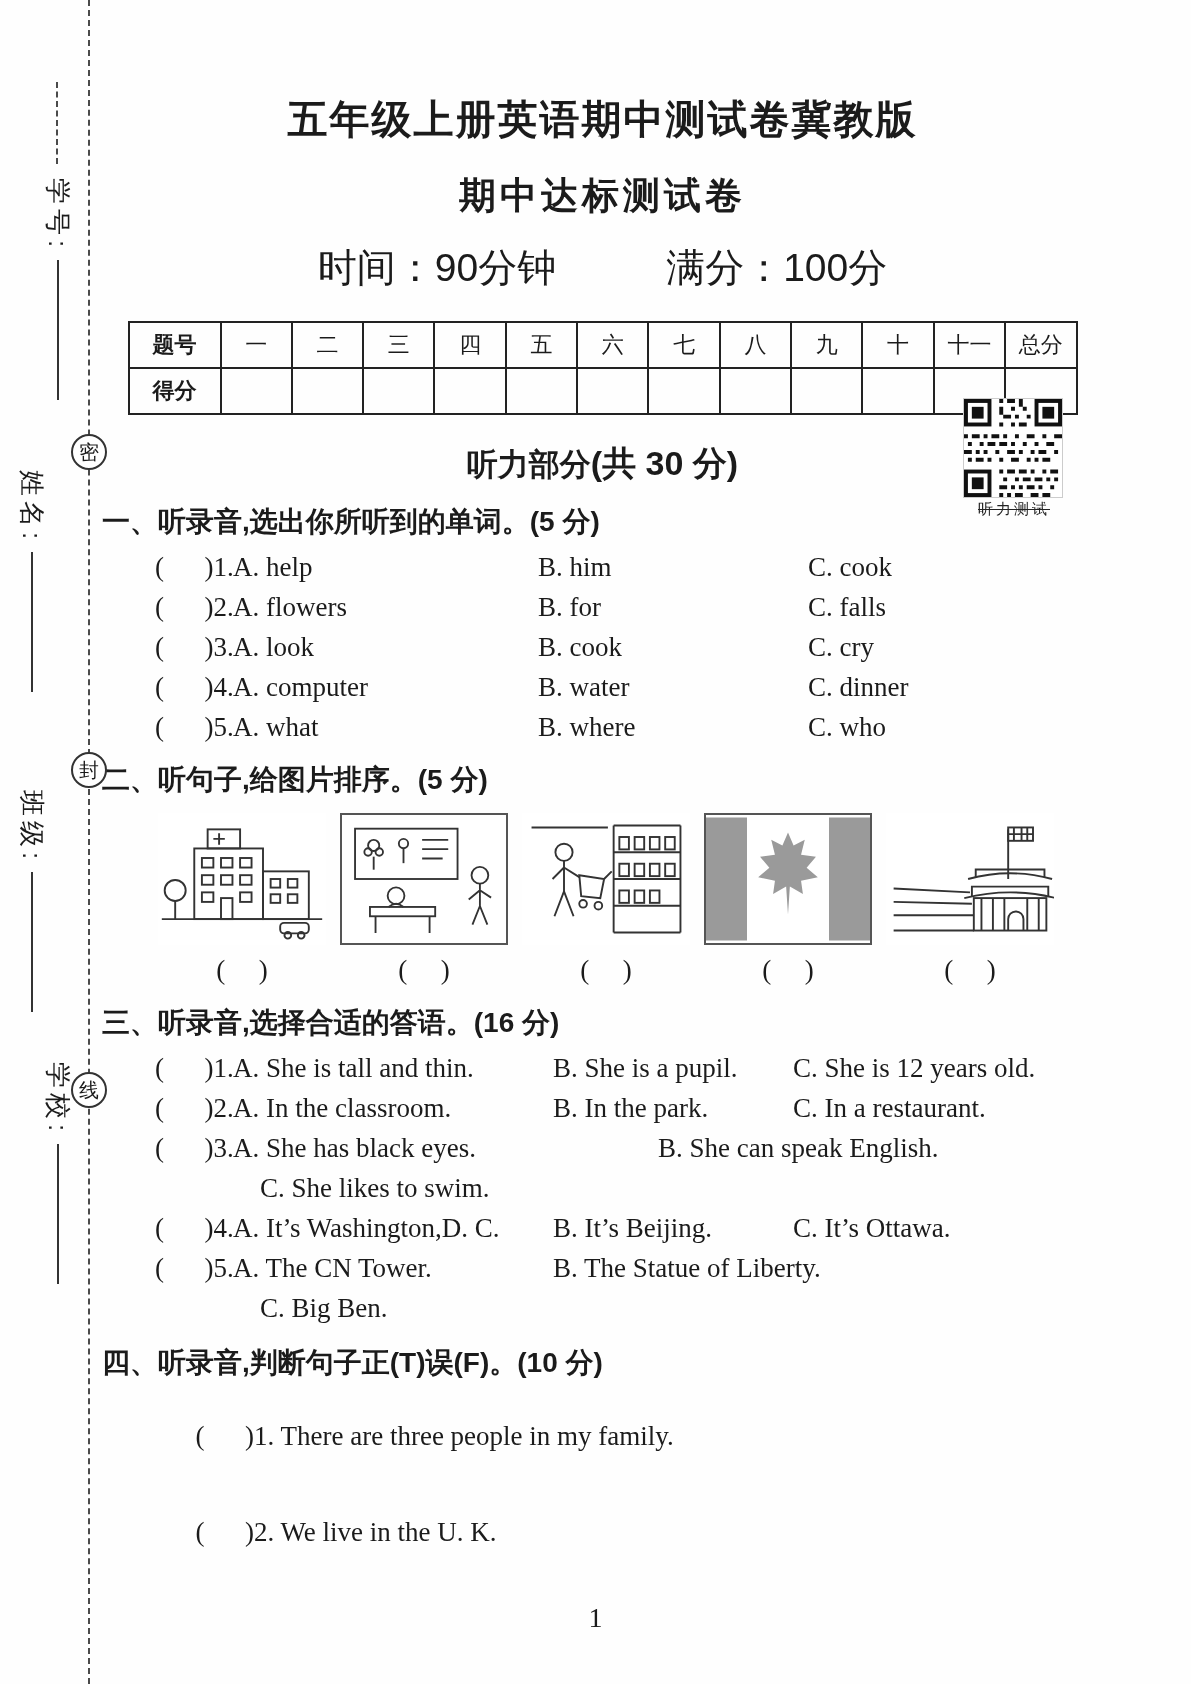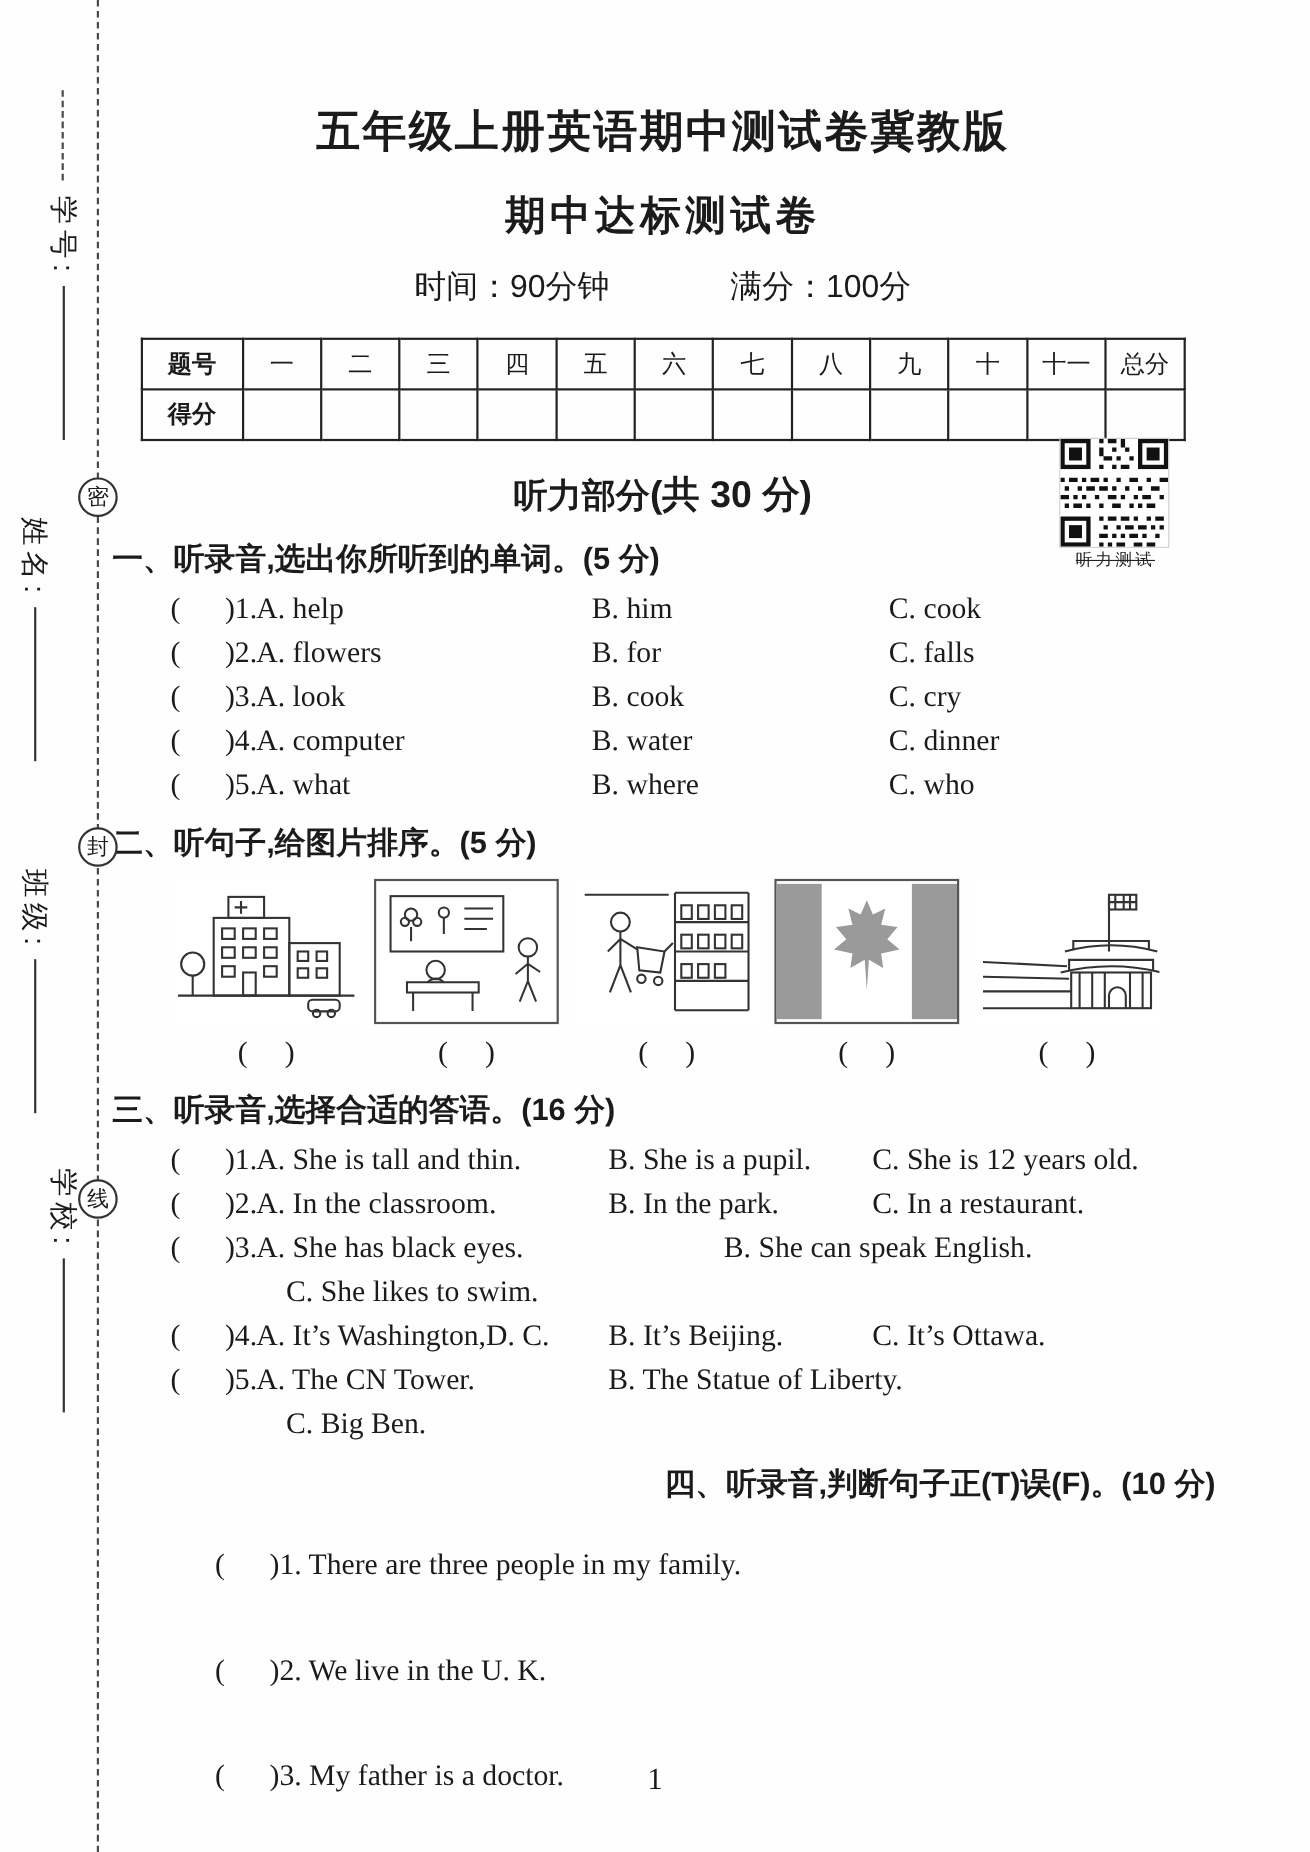--- a/index.html
+++ b/index.html
@@ -17,21 +17,21 @@
   .rail-label { writing-mode:vertical-lr; text-orientation:sideways; font-size:26px; letter-spacing:5px;
                 font-family:"Liberation Sans",sans-serif; }
   .rail-fill-line { width:2px; height:140px; background:#333; }
 
   
   .content { position:absolute; left:100px; top:0; width:1005px; }
   .title { margin-top:92px; text-align:center; font-family:"Liberation Sans",sans-serif;
            font-weight:900; font-size:40px; letter-spacing:2px; }
   .subtitle { margin-top:24px; text-align:center; font-family:"Liberation Sans",sans-serif;
               font-weight:700; font-size:37px; letter-spacing:4px; }
-  .info { margin-top:20px; display:flex; justify-content:center; gap:110px; font-size:29px;
+  .info { margin-top:20px; display:flex; justify-content:center; gap:110px; font-size:39px;
           font-family:"Liberation Sans",sans-serif; }
 
   table.score-table { margin:26px auto 0; border-collapse:collapse; width:950px; table-layout:fixed;
                       font-size:22px; font-family:"Liberation Sans",sans-serif; }
   table.score-table td { border:2px solid #222; height:46px; text-align:center; vertical-align:middle; }
   table.score-table td.first { width:92px; font-weight:700; }
 
   .listen-head { margin-top:26px; text-align:center; font-size:31px; font-weight:700;
                  font-family:"Liberation Sans",sans-serif; }
   .listen-head .pts { font-weight:700; font-size:34px; }
@@ -340,30 +340,27 @@
       <span>B. It’s Beijing.</span>
       <span>C. It’s Ottawa.</span>
     </div>
     <div class="row r3-two">
       <span>(      )5.</span>
       <span>A. The CN Tower.</span>
       <span>B. The Statue of Liberty.</span>
     </div>
     <div class="cont">C. Big Ben.</div>
 
-    <div class="sec-title" style="margin-top:22px;text-align:right;">四、听录音,判断句子正(T)误(F)。(10 分)</div>
+    <div class="sec-title" style="margin-top:22px;">四、听录音,判断句子正(T)误(F)。(10 分)</div>
     <div class="tf-row">
       <span>(      )1. </span><span>There are three people in my family.</span>
     </div>
     <div class="tf-row">
       <span>(      )2. </span><span>We live in the U. K.</span>
     </div>
     <div class="tf-row">
-      <span>(      )3. </span><span>My father is a doctor.</span>
-    </div>
-    <div class="tf-row">
       
     </div>
 
   </div>
 
   <div class="page-num">1</div>
 </div>
 
 </body></html>

